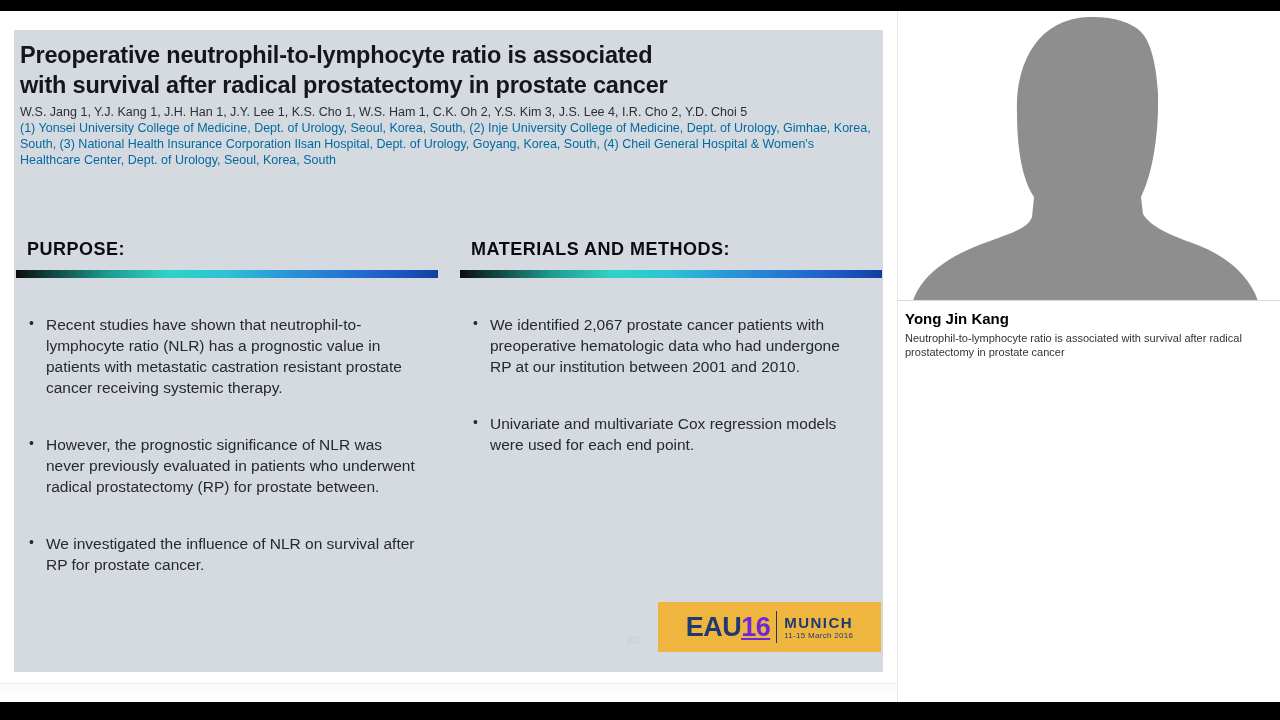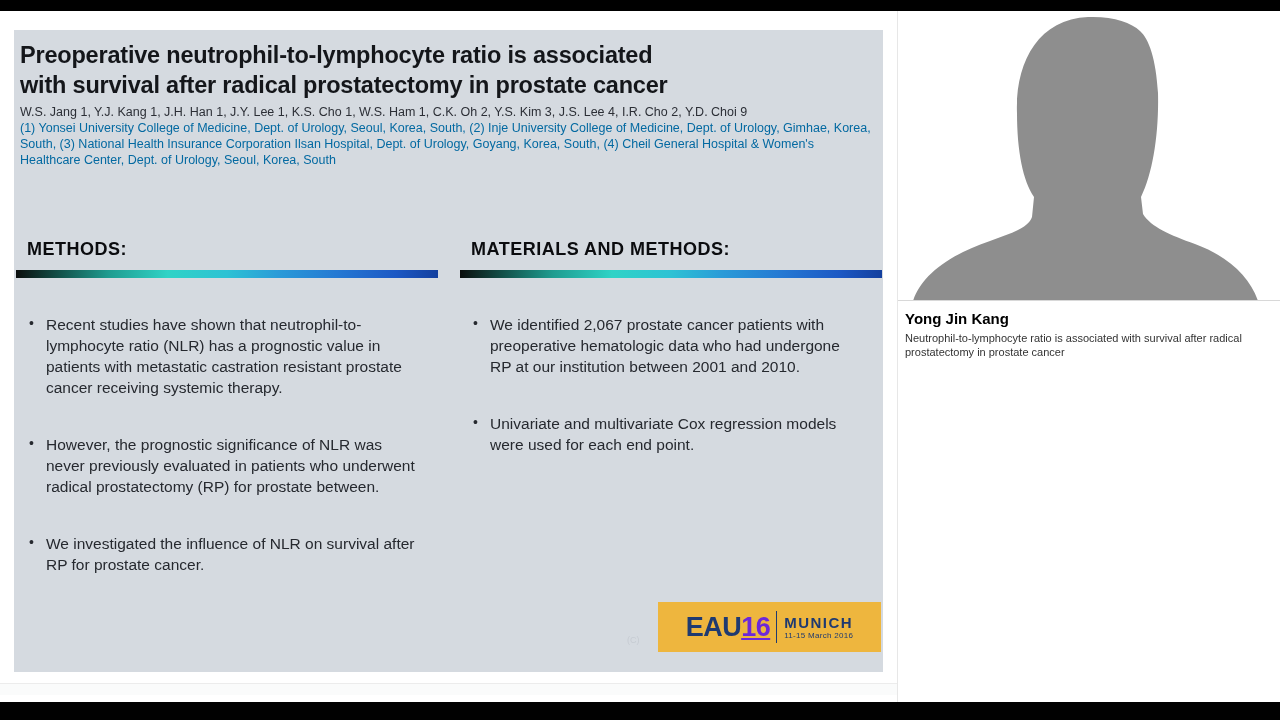--- a/index.html
+++ b/index.html
@@ -69,28 +69,28 @@
   <div class="video-area">
     <div class="video-edge-line"></div>
 
     <div class="slide">
 
       <div class="slide-header">
         <h1 class="slide-title">
           <span>Preoperative neutrophil-to-lymphocyte ratio is associated</span>
           <span>with survival after radical prostatectomy in prostate cancer</span>
         </h1>
-        <div class="authors">W.S. Jang 1, Y.J. Kang 1, J.H. Han 1, J.Y. Lee 1, K.S. Cho 1, W.S. Ham 1, C.K. Oh 2, Y.S. Kim 3, J.S. Lee 4, I.R. Cho 2, Y.D. Choi 9</div>
+        <div class="authors">W.S. Jang 1, Y.J. Kang 1, J.H. Han 1, J.Y. Lee 1, K.S. Cho 1, W.S. Ham 1, C.K. Oh 2, Y.S. Kim 3, J.S. Lee 4, I.R. Cho 2, Y.D. Choi 5</div>
         <div class="affiliations">(1) Yonsei University College of Medicine, Dept. of Urology, Seoul, Korea, South, (2) Inje University College of Medicine, Dept. of Urology, Gimhae, Korea, South, (3) National Health Insurance Corporation Ilsan Hospital, Dept. of Urology, Goyang, Korea, South, (4) Cheil General Hospital &amp; Women's Healthcare Center, Dept. of Urology, Seoul, Korea, South</div>
       </div>
 
       <div class="columns">
 
         <div class="col">
-          <h2 class="col-heading">METHODS:</h2>
+          <h2 class="col-heading">PURPOSE:</h2>
           <div class="accent-bar"></div>
           <ul class="bullets">
             <li>Recent studies have shown that neutrophil-to-lymphocyte ratio (NLR) has a prognostic value in patients with metastatic castration resistant prostate cancer receiving systemic therapy.</li>
             <li>However, the prognostic significance of NLR was never previously evaluated in patients who underwent radical prostatectomy (RP) for prostate between.</li>
             <li>We investigated the influence of NLR on survival after RP for prostate cancer.</li>
           </ul>
         </div>
 
         <div class="col">
           <h2 class="col-heading">MATERIALS AND METHODS:</h2>

